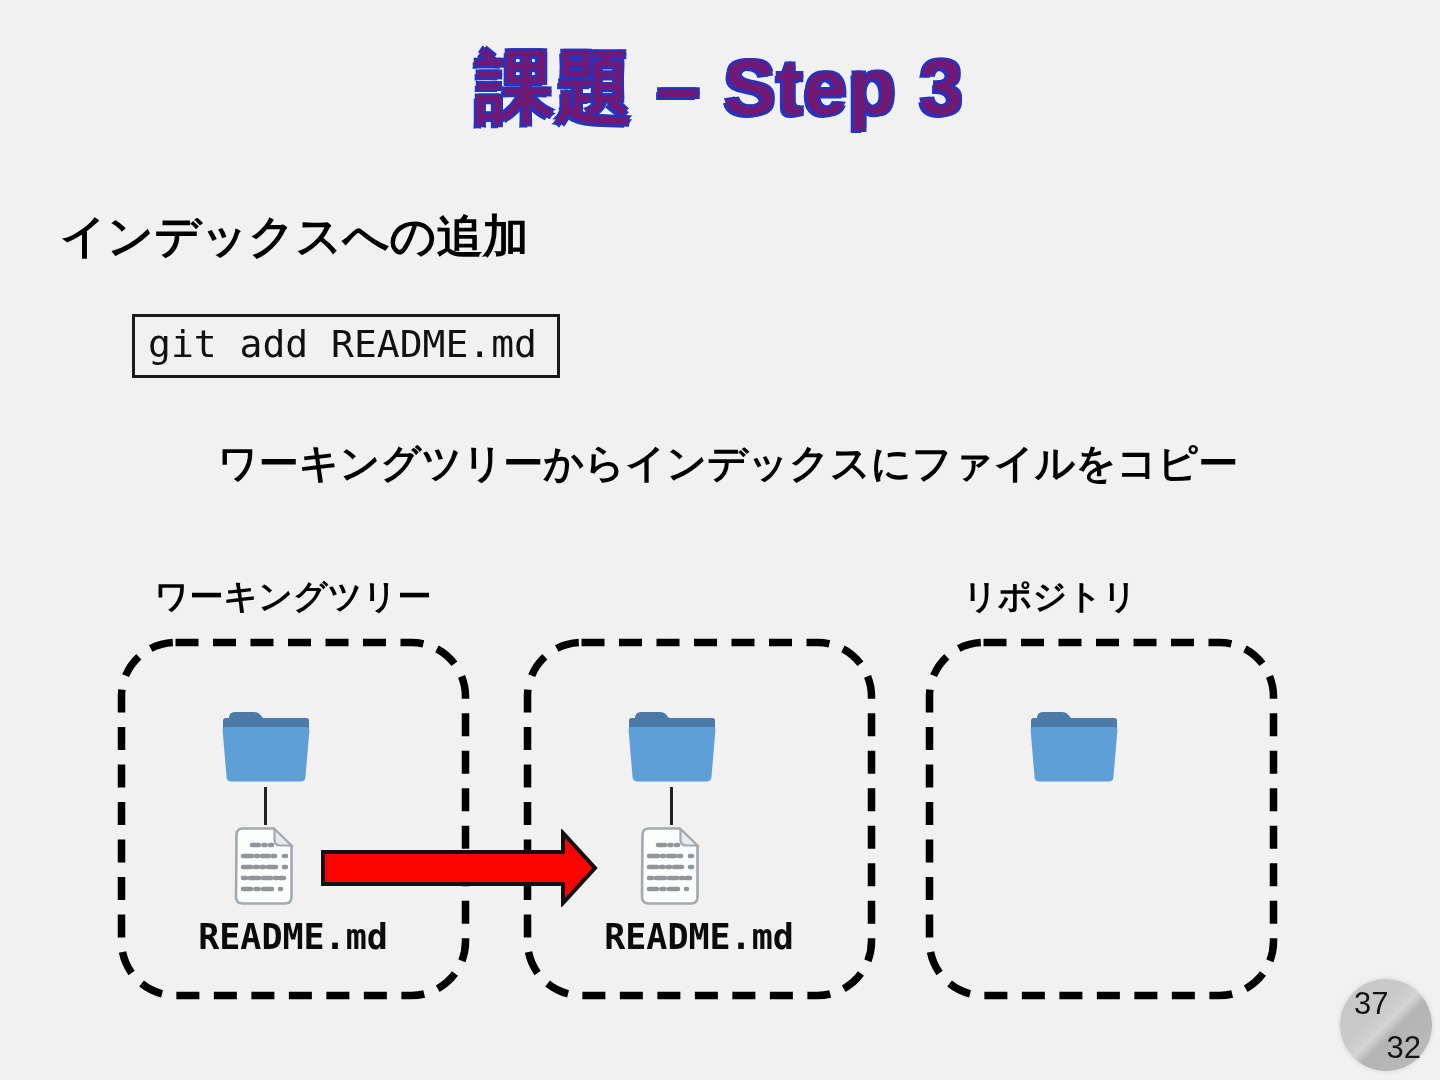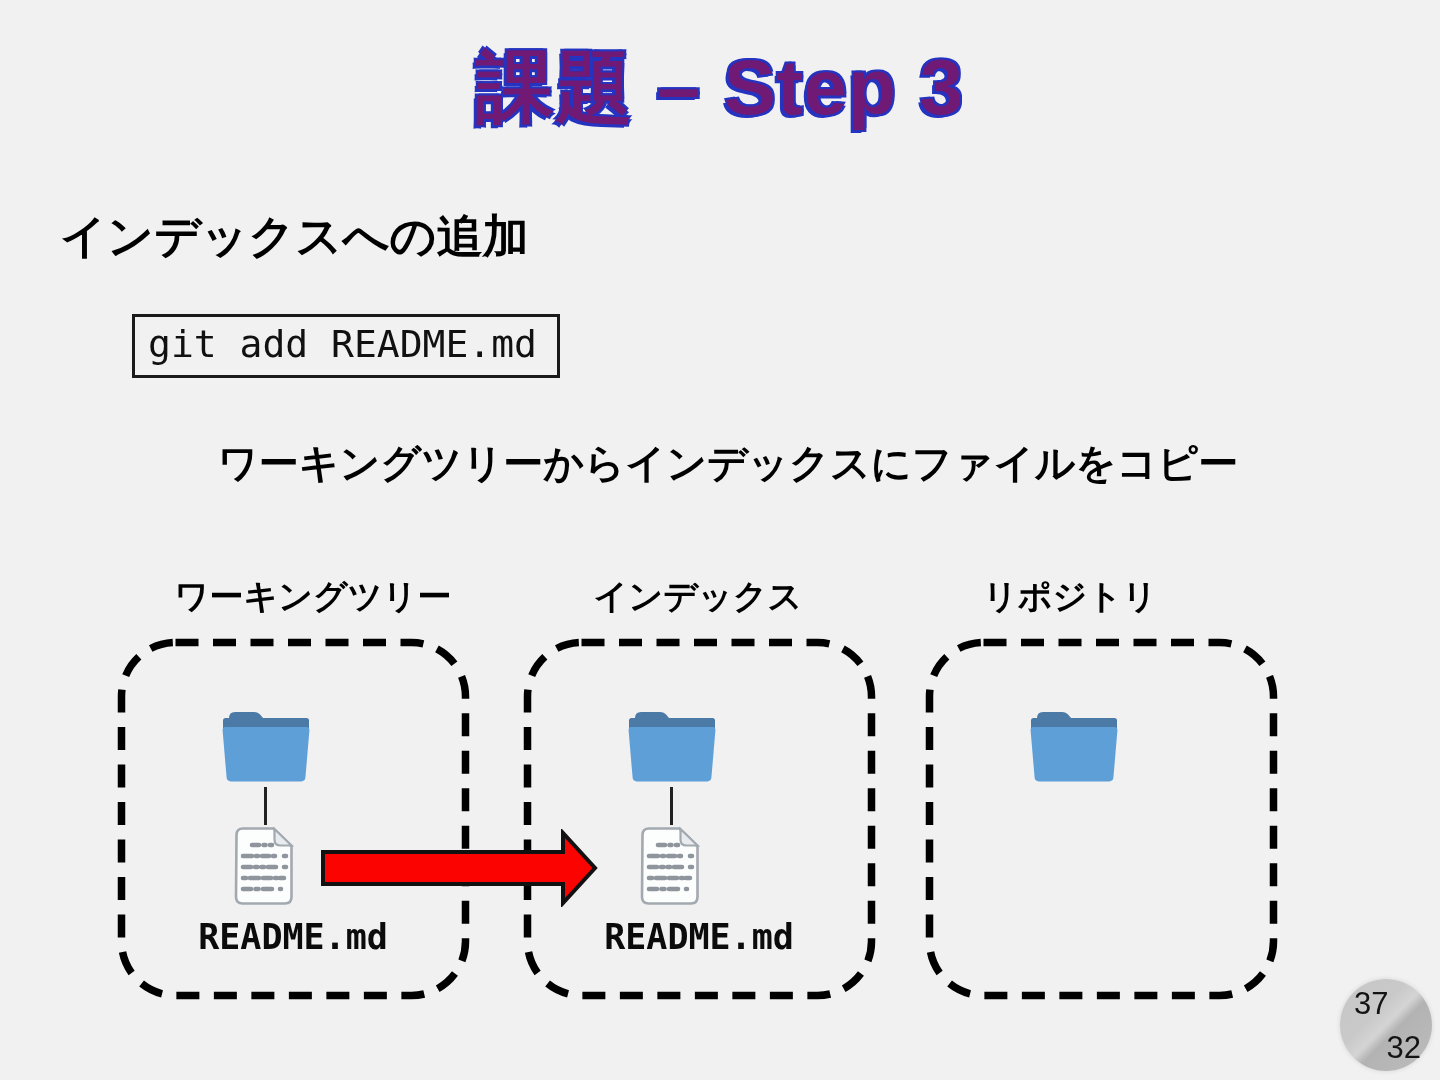--- a/index.html
+++ b/index.html
@@ -36,21 +36,21 @@
     font-size:38px; color:#111; white-space:nowrap;
   }
   
   .caption {
     position:absolute; top:436px; left:0; width:1400px;
     text-align:center; font-size:40px; font-weight:bold; white-space:nowrap;margin-left:28px;
   }
   
   .zone-label {
     position:absolute; top:574px; transform:translateX(-50%);
-    font-size:34px; font-weight:bold; white-space:nowrap;margin-left:20px;
+    font-size:34px; font-weight:bold; white-space:nowrap;
   }
   .zone-label.l1 { left:293px; }
   .zone-label.l2 { left:678px; }
   .zone-label.l3 { left:1050px; }
   
   .zone { position:absolute; top:638px; width:353px; height:362px; }
   .zone.z1 { left:117px; }
   .zone.z2 { left:523px; }
   .zone.z3 { left:925px; }
   .zone-border { position:absolute; left:0; top:0; }
@@ -83,21 +83,20 @@
 
   <div class="subtitle">インデックスへの追加</div>
 
   <div class="command-box">
     <code>git add README.md</code>
   </div>
 
   <div class="caption">ワーキングツリーからインデックスにファイルをコピー</div>
 
   <div class="zone-label l1">ワーキングツリー</div>
-  <div class="zone-label l2">インデックス</div>
   <div class="zone-label l3">リポジトリ</div>
 
   <div class="zone z1">
     <svg class="zone-border" width="353" height="362" viewBox="0 0 353 362">
       <rect x="4.5" y="4.5" width="344" height="353" rx="54" fill="none" stroke-width="7.5" stroke-dasharray="23 14.5" stroke="#000000"></rect>
     </svg>
     <svg class="folder" width="100" height="82" viewBox="0 0 100 82">
       <path d="M13 15 q0-6 6-6 h19 q4 0 6.5 3 l5 6 h-36.5 z" fill="#4a7aa5"></path>
       <rect x="7" y="15" width="86" height="12" rx="2.5" fill="#4a7aa5"></rect>
       <path d="M9.5 24 h81 q3.2 0 2.9 3.6 l-4 47 q-.3 3.8-4.1 3.8 H14.7 q-3.8 0-4.1-3.8 l-4-47 q-.3-3.6 2.9-3.6 z" fill="#5f9fd8"></path>

